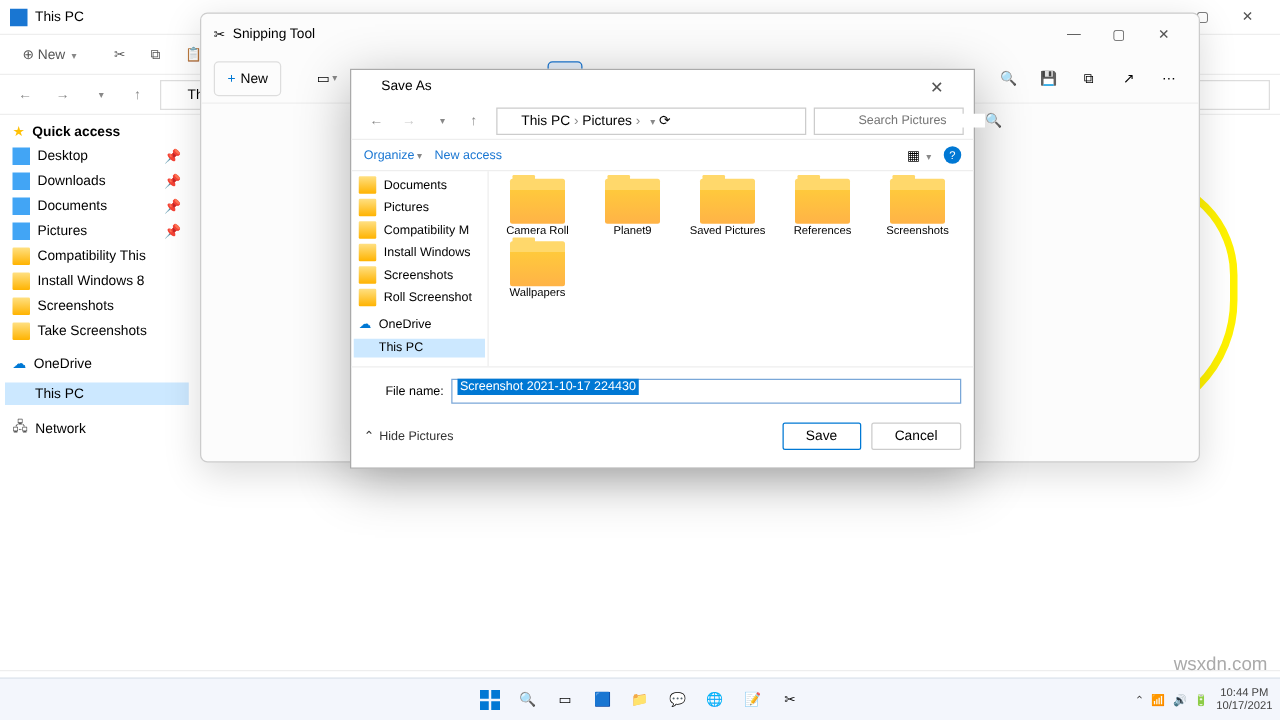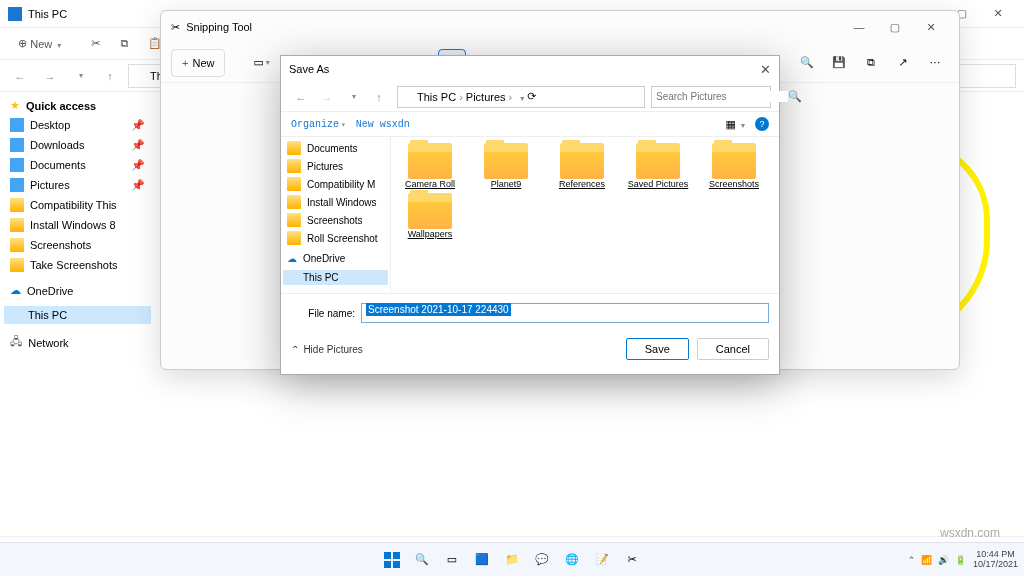--- a/index.html
+++ b/index.html
@@ -45,33 +45,33 @@
 .snip-title .spacer{flex:1;}
 .snip-toolbar { height:40px; display:flex;align-items:center; padding:0 10px; gap:4px; border-bottom:1px solid #eee;}
 .snip-btn { height:28px; min-width:28px; padding:0 6px; display:flex;align-items:center;justify-content:center; border-radius:4px;}
 .snip-btn.new { border:1px solid #ddd; padding:0 10px; gap:4px;}
 .snip-btn.active { border:1px solid #1976d2; background:#e8f1fd;}
 .sep { width:14px;}
 .bigsep { flex:1;}
 
 
 .saveas { position:absolute; top:55px; left:280px; width:500px; height:320px; background:#fff; border:1px solid #aaa; box-shadow:0 10px 40px rgba(0,0,0,.3);}
-.sa-title { height:26px; display:flex; align-items:center; padding:0 8px; font-size:11px;gap:18px;}
+.sa-title { height:26px; display:flex; align-items:center; padding:0 24px; font-size:11px;gap:18px;}
 .sa-title .spacer{flex:1;}
 .sa-nav { height:30px; display:flex;align-items:center;padding:0 8px; gap:2px; border-bottom:1px solid #eee;}
 .sa-addr { flex:1; height:22px; border:1px solid #ccc; display:flex;align-items:center;padding:0 4px;gap:3px; margin:0 4px;}
 .sa-search { width:120px; height:22px; border:1px solid #ccc; display:flex;align-items:center;padding:0 4px;}
-.sa-search input { border:none; outline:none; flex:1; font-size:10px; color:#888;}
+.sa-search input { border:none; outline:none; flex:1; font-size:10px; color:#888;text-align:center;}
 .sa-toolbar { height:24px; display:flex;align-items:center; padding:0 10px; gap:10px;}
-.sa-link { color:#1976d2; font-size:10px;font-family:Liberation Mono, monospace;}
+.sa-link { color:#1976d2; font-size:10px;}
 .sa-body { display:flex; height:158px; border-top:1px solid #eee; border-bottom:1px solid #eee;}
 .sa-side { width:110px; border-right:1px solid #eee; overflow-y:auto; padding:2px;}
 .sa-side .side-item { font-size:10px; padding:2px 4px;}
 .sa-content { flex:1; padding:6px; overflow-y:auto;}
-.fld-grid { display:flex; flex-wrap:wrap; gap:4px 10px;text-decoration:underline;}
+.fld-grid { display:flex; flex-wrap:wrap; gap:4px 10px;}
 .fld-item { width:66px; text-align:center; font-size:9px;}
 .fld-ic { width:44px; height:36px; margin:0 auto; background: linear-gradient(#ffd86b 0%, #ffd86b 25%, #ffc93c 25%, #ffb347 100%); border-radius:2px; position:relative;}
 .fld-ic::before { content:''; position:absolute; top:-3px; left:2px; width:18px; height:5px; background:#ffd86b; border-radius:1px 1px 0 0;}
 .sa-fields { padding:6px 10px;}
 .sa-row { display:flex; align-items:center; margin:3px 0; gap:6px;}
 .sa-label { width:64px; text-align:right; font-size:10px;}
 .sa-input { flex:1; height:20px; border:1px solid #7aa7d8; padding:0 4px; font-size:10px;}
 .sa-input.filename { background:#fff;}
 .sa-input.filename span { background:#0078d4; color:#fff; padding:1px 2px;}
 .sa-input.type { border:1px solid #ccc;}
@@ -79,21 +79,21 @@
 .sa-foot .spacer{flex:1;}
 .btn { height:22px; padding:0 18px; border:1px solid #ccc; background:#fff; font-size:11px; border-radius:2px;}
 .btn.primary { border-color:#0078d4;}
 
 .hide-fold { display:flex; align-items:center; gap:4px; font-size:10px; color:#333;}
 
 
 .taskbar { position:absolute; bottom:0; left:0; right:0; height:34px; background:#f3f6fc; border-top:1px solid #dde3ec; display:flex; align-items:center; justify-content:center; gap:4px;}
 .tb-icon { width:26px; height:26px; display:flex;align-items:center;justify-content:center; border-radius:3px;}
 .tb-right { position:absolute; right:6px; display:flex;align-items:center; gap:6px; font-size:9px; color:#444;}
-.watermark { position:absolute; right:24px; bottom:36px; font-size:12px; color:#aaa;}
+.watermark { position:absolute; right:10px; bottom:36px; font-size:15px; color:#aaa;}
 
 svg { display:block;}
 .chev::after{content:'▾'; color:#888; font-size:8px; margin-left:2px;}
 </style>
 </head>
 <body>
 
 <div class="bg-explorer">
   <div class="bg-title">
     <span class="icon-pc"></span>
@@ -287,21 +287,21 @@
       <span class="chev"></span>
       <span>⟳</span>
     </div>
     <div class="sa-search">
       <input placeholder="Search Pictures" style="">
       <span style="color:#888">🔍</span>
     </div>
   </div>
   <div class="sa-toolbar">
     <span class="sa-link chev">Organize</span>
-    <span class="sa-link">New wsxdn</span>
+    <span class="sa-link">New access</span>
     <span class="spacer" style="flex:1"></span>
     <span>▦ <span class="chev"></span></span>
     <span style="background:#0078d4;color:#fff;border-radius:50%;width:14px;height:14px;display:inline-flex;align-items:center;justify-content:center;font-size:9px">?</span>
   </div>
   <div class="sa-body">
     <div class="sa-side">
       <div class="side-item">
           <span class="fi fld-y"></span>
           <span>Documents</span>
         </div>
@@ -341,25 +341,25 @@
         <div class="fld-item">
             <div class="fld-ic"></div>
             <div>Camera Roll</div>
           </div>
         <div class="fld-item">
             <div class="fld-ic"></div>
             <div>Planet9</div>
           </div>
         <div class="fld-item">
             <div class="fld-ic"></div>
+            <div>Saved Pictures</div>
+          </div>
+        <div class="fld-item">
+            <div class="fld-ic"></div>
             <div>References</div>
-          </div>
-        <div class="fld-item">
-            <div class="fld-ic"></div>
-            <div>Saved Pictures</div>
           </div>
         <div class="fld-item">
             <div class="fld-ic"></div>
             <div>Screenshots</div>
           </div>
         <div class="fld-item">
             <div class="fld-ic"></div>
             <div>Wallpapers</div>
           </div>
       </div>

